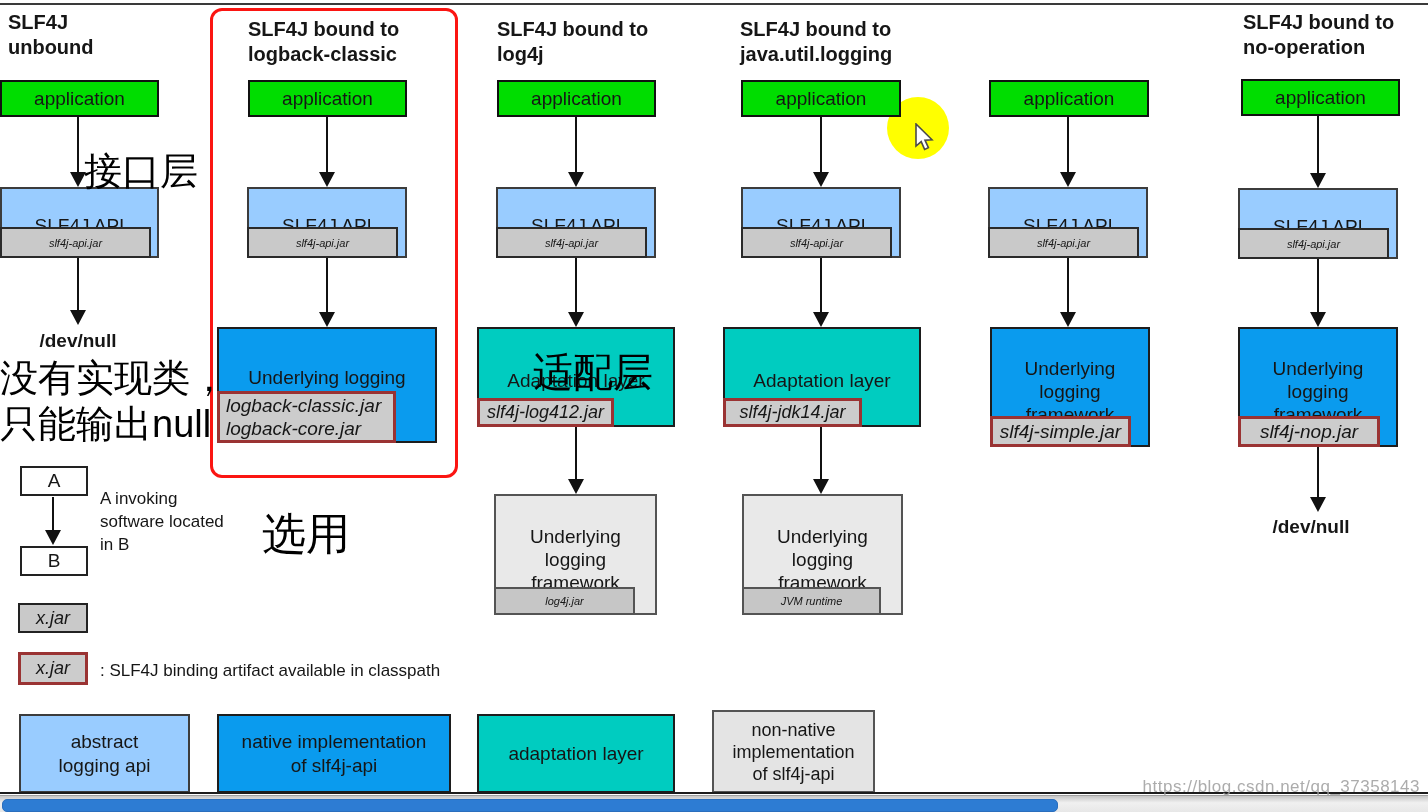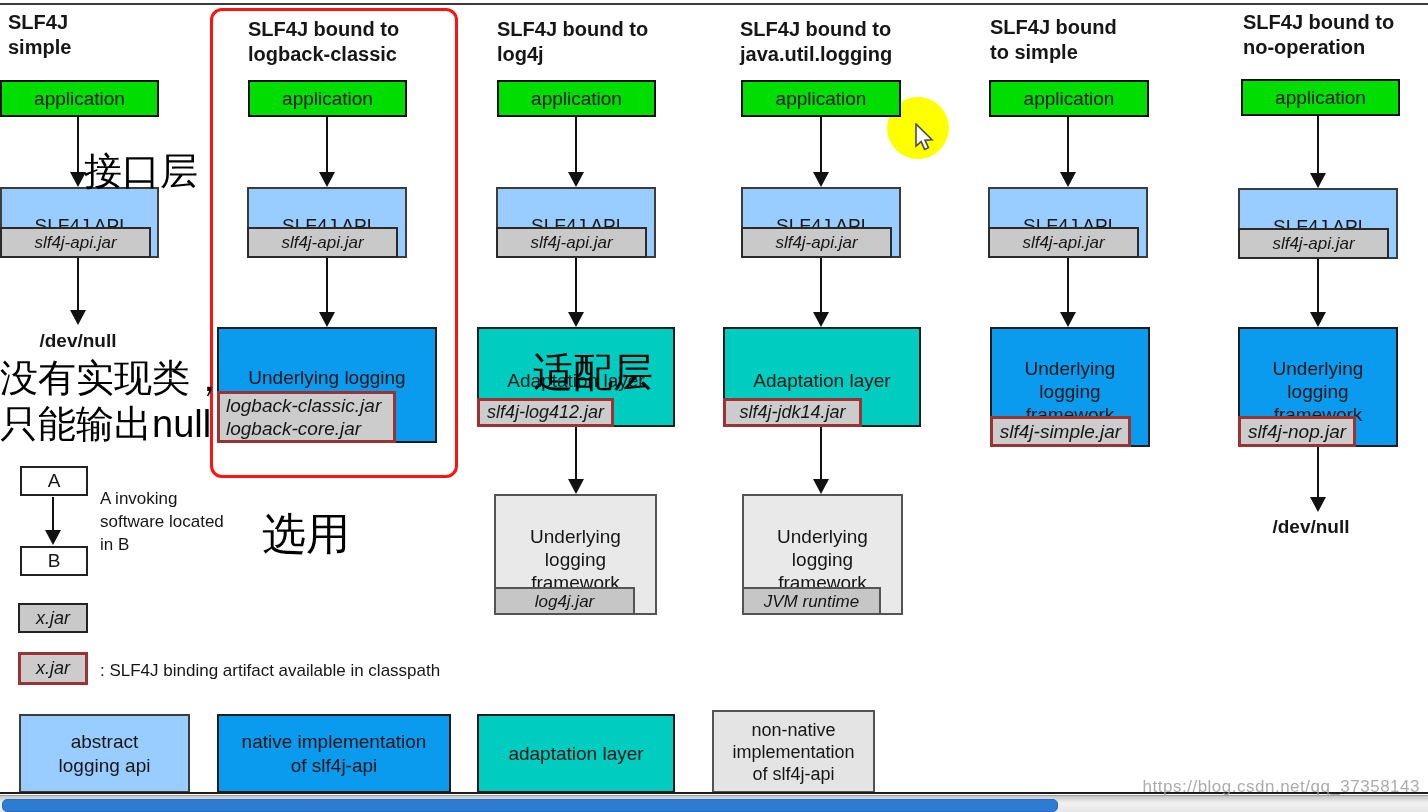--- a/index.html
+++ b/index.html
@@ -11,21 +11,21 @@
   .box{position:absolute;box-sizing:border-box;border:2px solid #222;display:flex;
        align-items:center;justify-content:center;text-align:center;font-size:19px;z-index:1;}
   .topalign{align-items:center;}
   .green{background:#00dd00;border-color:#111;}
   .api{background:#99ccff;border-color:#3c3c3c;}
   .blue{background:#0a9bee;border-color:#1d1d1d;}
   .teal{background:#00ccc0;border-color:#1d1d1d;}
   .grayfw{background:#e9e9e9;border-color:#545454;}
   .jar{position:absolute;left:-2px;bottom:-2px;box-sizing:border-box;background:#c9c9c9;
        border:2px solid #2a2a2a;font-style:italic;display:flex;align-items:center;
-       justify-content:center;font-size:17px;}
+       justify-content:center;font-size:11px;}
   .binding{border:3px solid #9a3333;background:#cccccc;}
   .arrow{position:absolute;width:16px;z-index:1;}
   .arrow .line{position:absolute;left:7px;top:0;bottom:13px;width:2px;background:#111;}
   .arrow .head{position:absolute;left:0;bottom:0;width:0;height:0;
        border-left:8px solid transparent;border-right:8px solid transparent;border-top:15px solid #111;}
   .cn{position:absolute;color:#000000;font-size:38px;line-height:1.12;z-index:4;}
   .selrect{position:absolute;border:3px solid #fb1512;border-radius:12px;z-index:2;pointer-events:none;}
   .note{font-size:17px;line-height:23px;}
   .devnull{font-weight:bold;font-size:19px;text-align:center;z-index:1;}
   .wbox{background:#ffffff;border:2px solid #222;}
@@ -43,29 +43,27 @@
 </style>
 </head>
 <body>
 
 <div id="canvas">
 
   <div class="topline"></div>
   <div class="circle"></div>
 
   <div class="abs hd pre" style="left:8px;top:10px;">SLF4J
-simple</div>
+unbound</div>
   <div class="abs hd pre" style="left:248px;top:17px;">SLF4J bound to
 logback-classic</div>
   <div class="abs hd pre" style="left:497px;top:17px;">SLF4J bound to
 log4j</div>
   <div class="abs hd pre" style="left:740px;top:17px;">SLF4J bound to
 java.util.logging</div>
-  <div class="abs hd pre" style="left:990px;top:15px;">SLF4J bound
-to simple</div>
   <div class="abs hd pre" style="left:1243px;top:10px;">SLF4J bound to
 no-operation</div>
 
   <div class="selrect" style="left:210px;top:8px;width:242px;height:464px;"></div>
 
   <div class="box green" style="left:0;top:80px;width:159px;height:37px;">
       <span class="pre">application</span>
     </div>
   <div class="box green" style="left:248px;top:80px;width:159px;height:37px;">
       <span class="pre">application</span>
@@ -217,21 +215,21 @@
     <span class="pre">Underlying
 logging
 framework</span>
     <div class="jar binding" style="width:141px;height:31px;font-size:19px;"><span class="pre">slf4j-simple.jar</span></div>
   </div>
 
   <div class="box blue topalign pre" style="left:1238px;top:327px;width:160px;height:120px;padding-top:8px;line-height:23px;">
     <span class="pre">Underlying
 logging
 framework</span>
-    <div class="jar binding" style="width:118px;height:31px;font-size:19px;"><span class="pre">slf4j-nop.jar</span></div>
+    <div class="jar binding" style="width:142px;height:31px;font-size:19px;"><span class="pre">slf4j-nop.jar</span></div>
   </div>
   <div class="arrow" style="left:1310px;top:447px;height:65px;">
       <div class="line"></div>
       <div class="head"></div>
     </div>
   <div class="abs devnull" style="left:1263px;top:516px;width:96px;">/dev/null</div>
 
   <div class="cn" style="left:84px;top:150px;">接口层</div>
   <div class="cn pre" style="left:0;top:355px;line-height:46px;">没有实现类，
 只能输出null</div>

